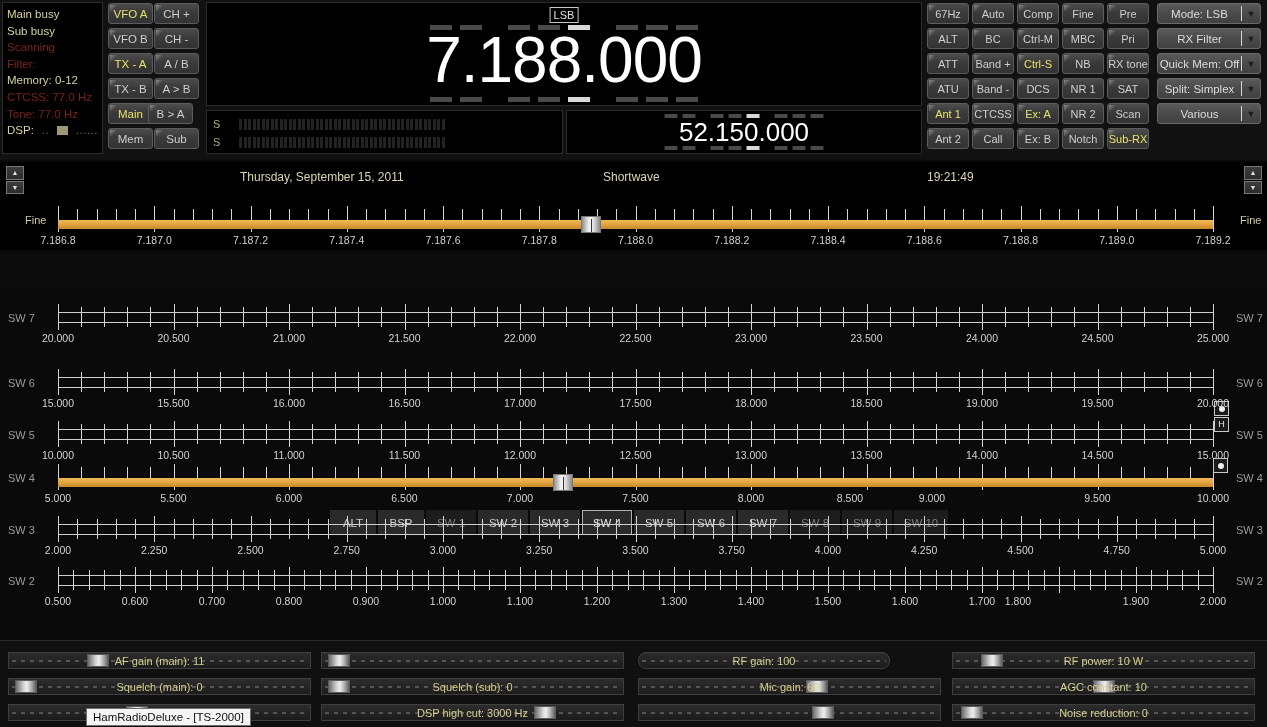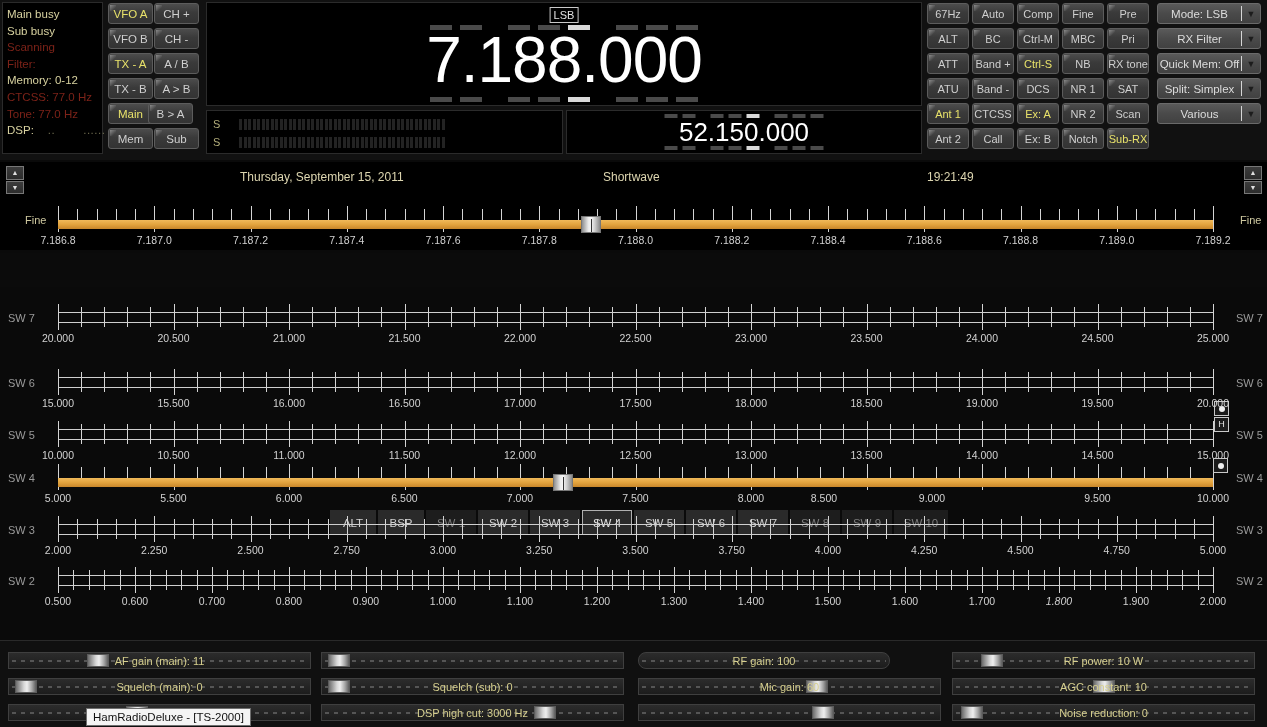--- a/index.html
+++ b/index.html
@@ -16,21 +16,21 @@
 
   
   .status-block{
     position:absolute; left:2px; top:2px; width:101px; height:152px;
     background:#000; border:1px solid #2b2b2b;
     padding:3px 4px 0 4px;
   }
   .st-line{ font-size:11.5px; line-height:16.6px; white-space:nowrap; }
   .st-on{ color:#d8d2a0; }
   .st-off{ color:#7c2218; }
-  .dsp-wrap{ display:flex; align-items:center; gap:14px; }
+  .dsp-wrap{ display:flex; align-items:center; gap:8px; }
   .dsp-dots{ color:#6d6a4e; letter-spacing:0.5px; }
   .dsp-bar{ display:inline-block; width:54px; height:9px; background:#9d9775; }
 
   
   .btn{
     background:linear-gradient(180deg,#4c4c4c 0%,#3a3a3a 45%,#333 100%);
     border:1px solid #5c5c5c; border-radius:3px;
     color:#cfcfcf; text-align:center; cursor:default;
     font-size:11.5px; position:relative; overflow:hidden;
     display:flex; align-items:center; justify-content:center;
@@ -821,21 +821,21 @@
           <div class="tickline" style="left: 623.7px; top: 3px; height: 20px;"></div>
           <div class="tickline" style="left: 646.8px; top: 3px; height: 20px;"></div>
           <div class="tickline" style="left: 669.9px; top: 3px; height: 20px;"></div>
           <div class="tickline" style="left: 693px; top: 0px; height: 26px;"></div>
           <div class="ticklbl" style="left: 693px;">8.000</div>
           <div class="tickline" style="left: 716.1px; top: 3px; height: 20px;"></div>
           <div class="tickline" style="left: 739.2px; top: 3px; height: 20px;"></div>
           <div class="tickline" style="left: 762.3px; top: 3px; height: 20px;"></div>
           <div class="tickline" style="left: 785.4px; top: 3px; height: 20px;"></div>
           <div class="tickline" style="left: 808.5px; top: 0px; height: 26px;"></div>
-          <div class="ticklbl" style="left: 766px;">8.500</div>
+          <div class="ticklbl" style="left: 792px;">8.500</div>
           <div class="tickline" style="left: 831.6px; top: 3px; height: 20px;"></div>
           <div class="tickline" style="left: 854.7px; top: 3px; height: 20px;"></div>
           <div class="tickline" style="left: 877.8px; top: 3px; height: 20px;"></div>
           <div class="tickline" style="left: 900.9px; top: 3px; height: 20px;"></div>
           <div class="tickline" style="left: 924px; top: 0px; height: 26px;"></div>
           <div class="ticklbl" style="left: 874px;">9.000</div>
           <div class="tickline" style="left: 947.1px; top: 3px; height: 20px;"></div>
           <div class="tickline" style="left: 970.2px; top: 3px; height: 20px;"></div>
           <div class="tickline" style="left: 993.3px; top: 3px; height: 20px;"></div>
           <div class="tickline" style="left: 1016.4px; top: 3px; height: 20px;"></div>
@@ -1016,21 +1016,21 @@
           <div class="tickline" style="left: 877.8px; top: 3px; height: 20px;"></div>
           <div class="tickline" style="left: 893.2px; top: 3px; height: 20px;"></div>
           <div class="tickline" style="left: 908.6px; top: 3px; height: 20px;"></div>
           <div class="tickline" style="left: 924px; top: 0px; height: 26px;"></div>
           <div class="ticklbl" style="left: 924px;">1.700</div>
           <div class="tickline" style="left: 939.4px; top: 3px; height: 20px;"></div>
           <div class="tickline" style="left: 954.8px; top: 3px; height: 20px;"></div>
           <div class="tickline" style="left: 970.2px; top: 3px; height: 20px;"></div>
           <div class="tickline" style="left: 985.6px; top: 3px; height: 20px;"></div>
           <div class="tickline" style="left: 1001px; top: 0px; height: 26px;"></div>
-          <div class="ticklbl" style="left: 1001px; font-style: italic;">1.800</div>
+          <div class="ticklbl" style="left: 960px;">1.800</div>
           <div class="tickline" style="left: 1016.4px; top: 3px; height: 20px;"></div>
           <div class="tickline" style="left: 1031.8px; top: 3px; height: 20px;"></div>
           <div class="tickline" style="left: 1047.2px; top: 3px; height: 20px;"></div>
           <div class="tickline" style="left: 1062.6px; top: 3px; height: 20px;"></div>
           <div class="tickline" style="left: 1078px; top: 0px; height: 26px;"></div>
           <div class="ticklbl" style="left: 1078px;">1.900</div>
           <div class="tickline" style="left: 1093.4px; top: 3px; height: 20px;"></div>
           <div class="tickline" style="left: 1108.8px; top: 3px; height: 20px;"></div>
           <div class="tickline" style="left: 1124.2px; top: 3px; height: 20px;"></div>
           <div class="tickline" style="left: 1139.6px; top: 3px; height: 20px;"></div>

